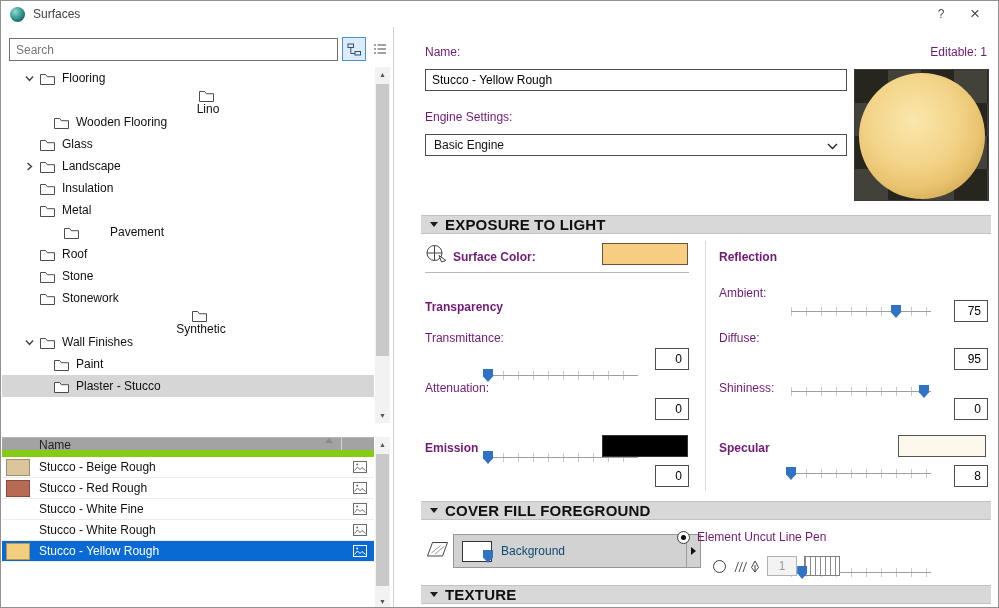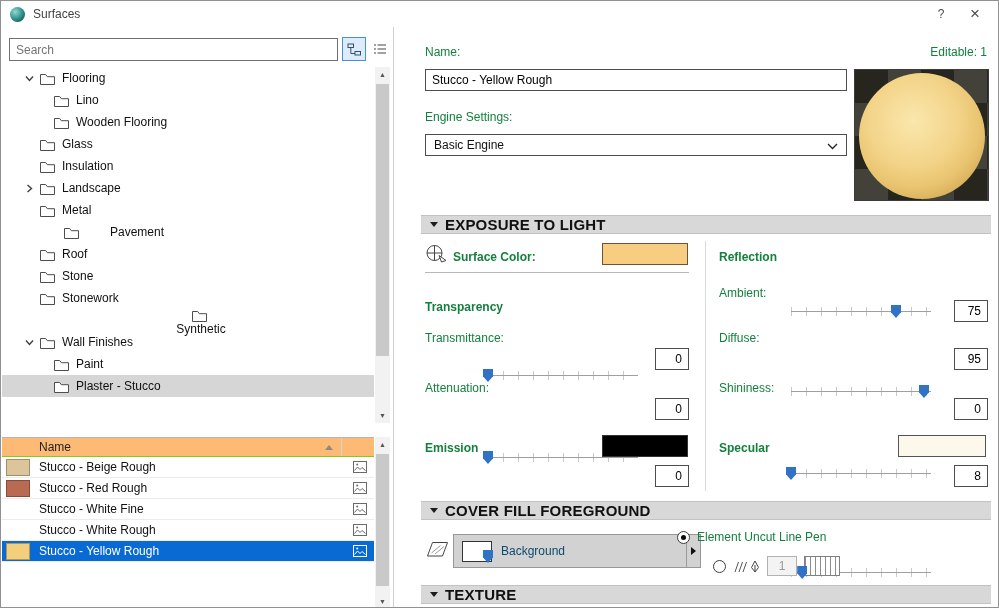--- a/index.html
+++ b/index.html
@@ -25,42 +25,42 @@
     display:flex;align-items:center;justify-content:center;cursor:default}
   .view-btn.active{background:#dcecfa;border-color:#4a90d9}
 
   .tree{position:absolute;left:1px;top:66px;width:372px;height:356px;overflow:hidden;background:#fff}
   .tree-row{height:22px;display:flex;align-items:center;white-space:nowrap}
   .tree-row.selected{background:var(--row_selected,#d6d6d6)}
   .chev{width:14px;display:inline-flex;justify-content:center;flex:none}
   .ficon{display:inline-flex;margin-left:3px;flex:none}
   .tlabel{margin-left:6px;color:#101010}
 
-  .list-header{position:absolute;left:1px;top:436px;width:372px;height:20px;background:#fdba74;
-    border-top:1px solid #b5b5b5;border-bottom:1px solid #84cc16;display:flex;align-items:center}
+  .list-header{position:absolute;left:1px;top:436px;width:372px;height:20px;background:#a3a3a3;
+    border-top:1px solid #b5b5b5;border-bottom:7px solid #84cc16;display:flex;align-items:flex-start}
   .list-header .hname{margin-left:37px;color:#222}
   .sort-tri{margin-left:auto;margin-right:8px;width:0;height:0;border-left:4px solid transparent;
     border-right:4px solid transparent;border-bottom:5px solid #8a8a8a}
   .hdr-div{width:1px;height:100%;background:#d5d5d5;margin-right:32px}
   .list{position:absolute;left:1px;top:456px;width:372px;height:106px;background:#fff}
   .list-row{height:21px;display:flex;align-items:center;border-bottom:1px solid #ececec;color:#111}
   .list-row .swatch{width:24px;height:17px;margin-left:4px;border:1px solid rgba(0,0,0,.28);flex:none}
   .llabel{margin-left:9px}
   .rowicon{margin-left:auto;margin-right:7px;color:#6b6b6b;display:inline-flex}
   .list-row.selected{background:var(--accent,#0a6ad4);color:#fff}
   .list-row.selected .rowicon{color:#fff}
 
   
   .vscroll{position:absolute;left:374px;width:15px;background:#f2f2f2}
   .vs-btn{position:absolute;left:0;width:15px;height:15px;display:flex;align-items:center;justify-content:center;
     font-size:7px;color:#555;background:#f2f2f2;cursor:default}
   .vs-thumb{position:absolute;left:1px;width:13px;background:#c9c9c9}
 
   
-  .lab{color:#15803d}
+  .lab{color:#701a75}
   .b{font-weight:bold}
   .txtinput{border:1px solid #4d4d4d;background:#fff;font:12px "Liberation Sans",sans-serif;padding:0 6px;color:#000}
   .dropdown{border:1px solid #4d4d4d;background:#fff;display:flex;align-items:center;padding:0 26px 0 8px;cursor:default}
   .ddchev{position:absolute;right:8px;top:8px}
   .valbox{width:34px;height:22px;border:1px solid #4d4d4d;background:#fff;text-align:right;padding:0 6px;
     font:12px "Liberation Sans",sans-serif;color:#000}
 
   .preview{left:853px;top:68px;width:135px;height:132px;border:1px solid #3c3c3c;overflow:hidden;
     background:conic-gradient(#42423a 0 25%,#26261f 0 50%,#42423a 0 75%,#26261f 0);background-size:66px 66px}
   .sphere{position:absolute;left:4px;top:3px;width:126px;height:126px;border-radius:50%;
@@ -142,68 +142,68 @@
               <polyline points="2,3.5 5.5,7.5 9,3.5" fill="none" stroke="#3f3f3f" stroke-width="1.4"></polyline>
             </svg>
           </span>
           <span class="ficon">
             <svg width="17" height="13" viewBox="0 0 17 13">
               <path d="M1.5 2.5h5.2l1.6 2.2h7.2v7.8H1.5z" fill="#fefefe" stroke="#4d4d4d"></path>
             </svg>
           </span>
           <span class="tlabel">Flooring</span>
         </div>
+        <div class="tree-row" style="padding-left: 34px; flex-direction: column;">
+          <span class="chev"></span>
+          <span class="ficon">
+            <svg width="17" height="13" viewBox="0 0 17 13">
+              <path d="M1.5 2.5h5.2l1.6 2.2h7.2v7.8H1.5z" fill="#fefefe" stroke="#4d4d4d"></path>
+            </svg>
+          </span>
+          <span class="tlabel">Lino</span>
+        </div>
         <div class="tree-row" style="padding-left: 34px;">
           <span class="chev"></span>
           <span class="ficon">
             <svg width="17" height="13" viewBox="0 0 17 13">
               <path d="M1.5 2.5h5.2l1.6 2.2h7.2v7.8H1.5z" fill="#fefefe" stroke="#4d4d4d"></path>
             </svg>
           </span>
-          <span class="tlabel">Lino</span>
-        </div>
-        <div class="tree-row" style="padding-left: 34px;">
-          <span class="chev"></span>
-          <span class="ficon">
-            <svg width="17" height="13" viewBox="0 0 17 13">
-              <path d="M1.5 2.5h5.2l1.6 2.2h7.2v7.8H1.5z" fill="#fefefe" stroke="#4d4d4d"></path>
-            </svg>
-          </span>
           <span class="tlabel">Wooden Flooring</span>
         </div>
         <div class="tree-row" style="padding-left: 20px;">
           <span class="chev"></span>
           <span class="ficon">
             <svg width="17" height="13" viewBox="0 0 17 13">
               <path d="M1.5 2.5h5.2l1.6 2.2h7.2v7.8H1.5z" fill="#fefefe" stroke="#4d4d4d"></path>
             </svg>
           </span>
           <span class="tlabel">Glass</span>
-        </div>
-        <div class="tree-row" style="padding-left: 20px;">
-          <span class="chev"></span>
-          <span class="ficon">
-            <svg width="17" height="13" viewBox="0 0 17 13">
-              <path d="M1.5 2.5h5.2l1.6 2.2h7.2v7.8H1.5z" fill="#fefefe" stroke="#4d4d4d"></path>
-            </svg>
-          </span>
-          <span class="tlabel">Insulation</span>
         </div>
         <div class="tree-row" style="padding-left: 20px;">
           <span class="chev">
             <svg width="11" height="11" viewBox="0 0 11 11">
               <polyline points="3.5,2 7.5,5.5 3.5,9" fill="none" stroke="#3f3f3f" stroke-width="1.4"></polyline>
             </svg>
           </span>
           <span class="ficon">
             <svg width="17" height="13" viewBox="0 0 17 13">
               <path d="M1.5 2.5h5.2l1.6 2.2h7.2v7.8H1.5z" fill="#fefefe" stroke="#4d4d4d"></path>
             </svg>
           </span>
           <span class="tlabel">Landscape</span>
+        </div>
+        <div class="tree-row" style="padding-left: 20px;">
+          <span class="chev"></span>
+          <span class="ficon">
+            <svg width="17" height="13" viewBox="0 0 17 13">
+              <path d="M1.5 2.5h5.2l1.6 2.2h7.2v7.8H1.5z" fill="#fefefe" stroke="#4d4d4d"></path>
+            </svg>
+          </span>
+          <span class="tlabel">Insulation</span>
         </div>
         <div class="tree-row" style="padding-left: 20px;">
           <span class="chev"></span>
           <span class="ficon">
             <svg width="17" height="13" viewBox="0 0 17 13">
               <path d="M1.5 2.5h5.2l1.6 2.2h7.2v7.8H1.5z" fill="#fefefe" stroke="#4d4d4d"></path>
             </svg>
           </span>
           <span class="tlabel">Metal</span>
         </div>

